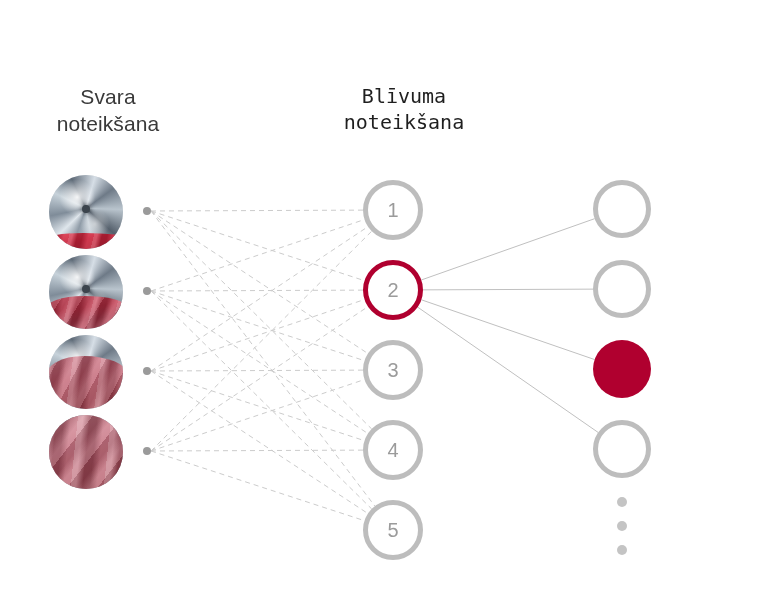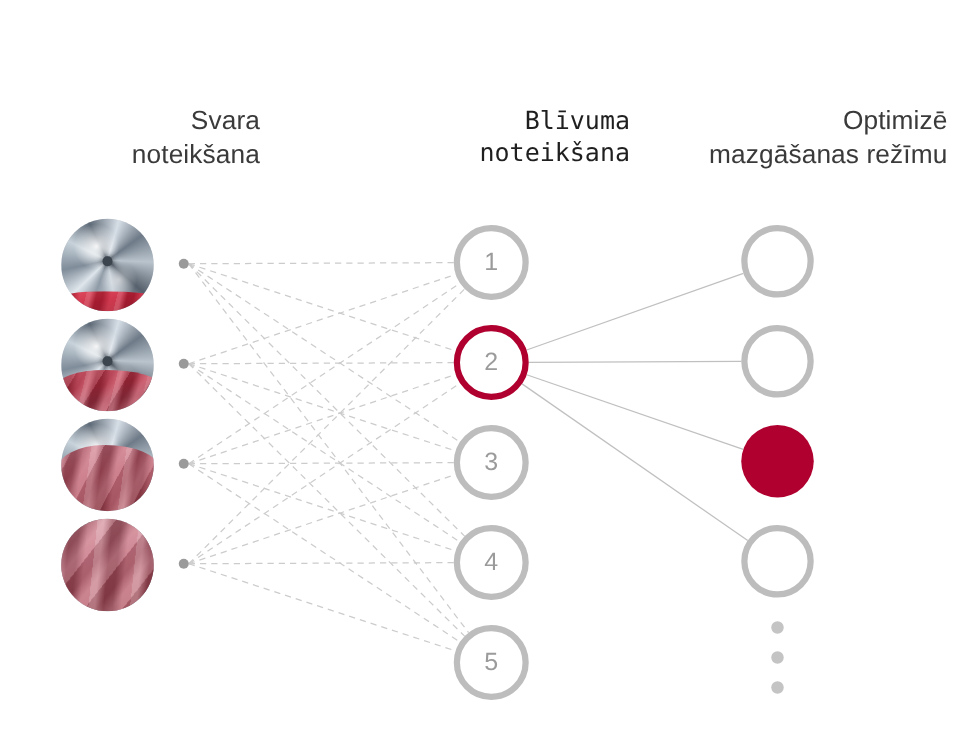--- a/index.html
+++ b/index.html
@@ -17,21 +17,21 @@
   #stage {
     position: absolute;
     left: 0; top: 0;
     width: 768px;
     height: 600px;
   }
 
   
   .col-title {
     position: absolute;
-    text-align: right;
+    text-align: center;
     color: #3a3a3a;
     line-height: 1.28;
     white-space: pre-line;
     font-size: 21px;
     font-weight: 400;
     letter-spacing: 0.1px;
   }
   .col-title.sans  { font-family: "Liberation Sans", sans-serif; }
   .col-title.mono  {
     font-family: "DejaVu Sans Mono", "Liberation Mono", monospace;
@@ -216,22 +216,20 @@
         <line x1="417.64249931932045" y1="307.10985760599107" x2="598.1789173246569" y2="432.4604709808753"></line>
       </g>
   </svg>
 
   <div class="col-title sans" id="title-weight">Svara
 noteikšana</div>
 
   <div class="col-title mono" id="title-density">Blīvuma
 noteikšana</div>
 
-  <div class="col-title sans" id="title-optim">Optimizē
-mazgāšanas režīmu</div>
 
   <div class="thumb" id="thumb-0" style="left:49px; top:175px;">
     <div class="drum"></div>
     <div class="cloth bright" style="height:22%;"></div>
   </div>
 
   <div class="thumb" id="thumb-1" style="left:49px; top:255px;">
     <div class="drum"></div>
     <div class="cloth" style="height:45%;"></div>
   </div>

